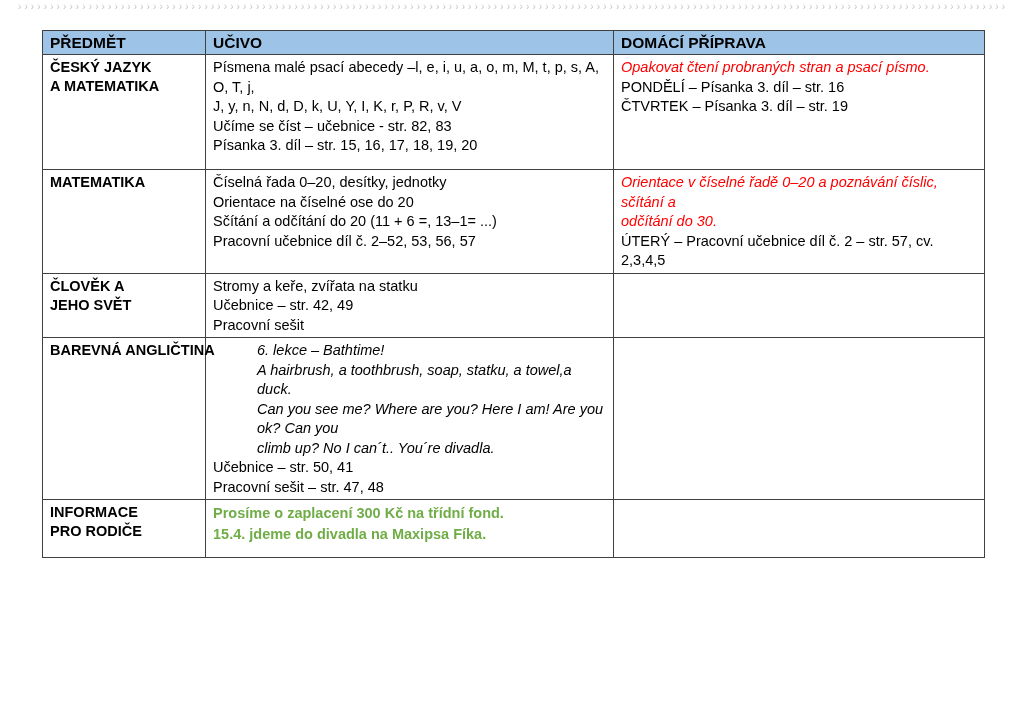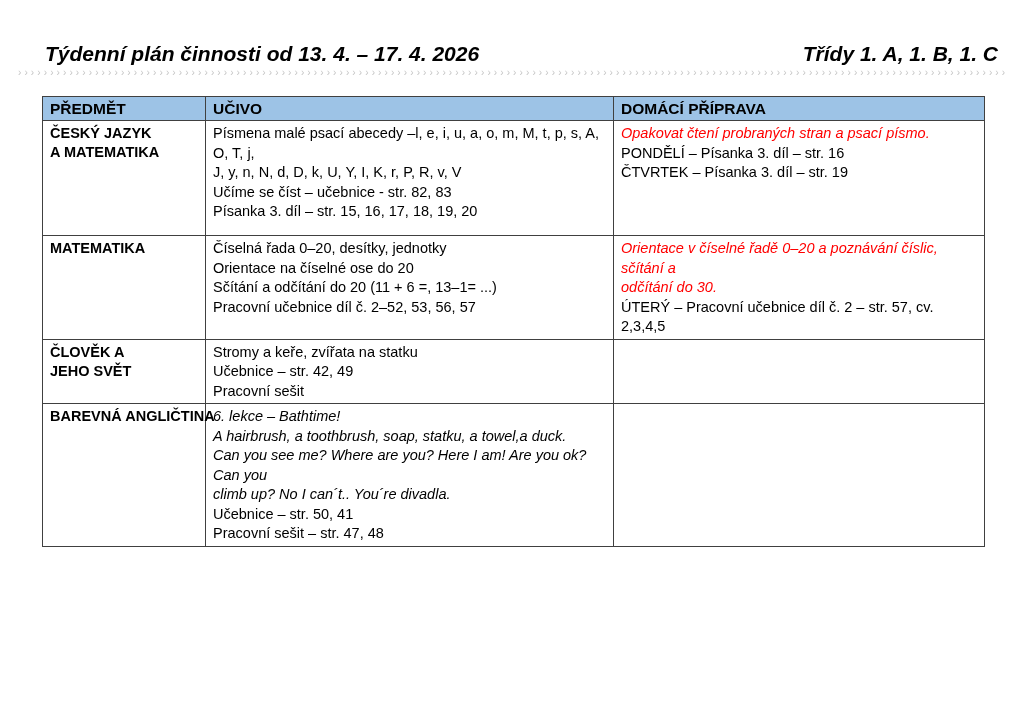--- a/index.html
+++ b/index.html
@@ -70,37 +70,33 @@
     line-height:19.5px;
     padding-top:3px;
   }
   td.subject-cell div{
     font-weight:bold;
     white-space:nowrap;
     line-height:19px;
   }
   .line.red{color:var(--alert);font-style:italic;}
   .line.green{color:var(--notice);font-weight:bold;line-height:21px;}
-  .line.italic{font-style:italic;}
+  .line.italic{font-style:italic;padding-left:44px;}
   
   tbody tr:nth-child(1) td{height:115px;}
   tbody tr:nth-child(2) td{height:95px;}
   tbody tr:nth-child(3) td{height:57px;border-radius:15px;}
   tbody tr:nth-child(4) td{height:110px;}
   tbody tr:nth-child(5) td{height:58px;}
 </style>
 </head>
 <body>
 
 <div class="page">
 
-  <div class="title-row">
-    <h1>Týdenní plán činnosti od 13. 4. – 17. 4. 2026</h1>
-    <h1>Třídy 1. A, 1. B, 1. C</h1>
-  </div>
 
   <div class="art-border">››››››››››››››››››››››››››››››››››››››››››››››››››››››››››››››››››››››››››››››››››››››››››››››››››››››››››››››››››››››››››››››››››››››››››››››››››››››››››››››››</div>
 
   <table class="plan">
     <colgroup>
         <col class="c1">
         <col class="c2">
         <col class="c3">
       </colgroup>
     <thead>
@@ -163,16 +159,27 @@
           <td>
             <div class="line italic">6. lekce – Bathtime!</div>
             <div class="line italic">A hairbrush, a toothbrush, soap, statku, a towel,a duck.</div>
             <div class="line italic">Can you see me? Where are you? Here I am! Are you ok? Can you</div>
             <div class="line italic">climb up? No I can´t.. You´re divadla.</div>
             <div class="line">Učebnice – str. 50, 41</div>
             <div class="line">Pracovní sešit – str. 47, 48</div>
           </td>
           <td></td>
         </tr>
+        <tr>
+          <td class="subject-cell">
+            <div class="subject-line">INFORMACE</div>
+            <div class="subject-line">PRO RODIČE</div>
+          </td>
+          <td>
+            <div class="line green">Prosíme o zaplacení 300 Kč na třídní fond.</div>
+            <div class="line green">15.4. jdeme do divadla na Maxipsa Fíka.</div>
+          </td>
+          <td></td>
+        </tr>
       </tbody>
   </table>
 
 </div>
 
 </body></html>

